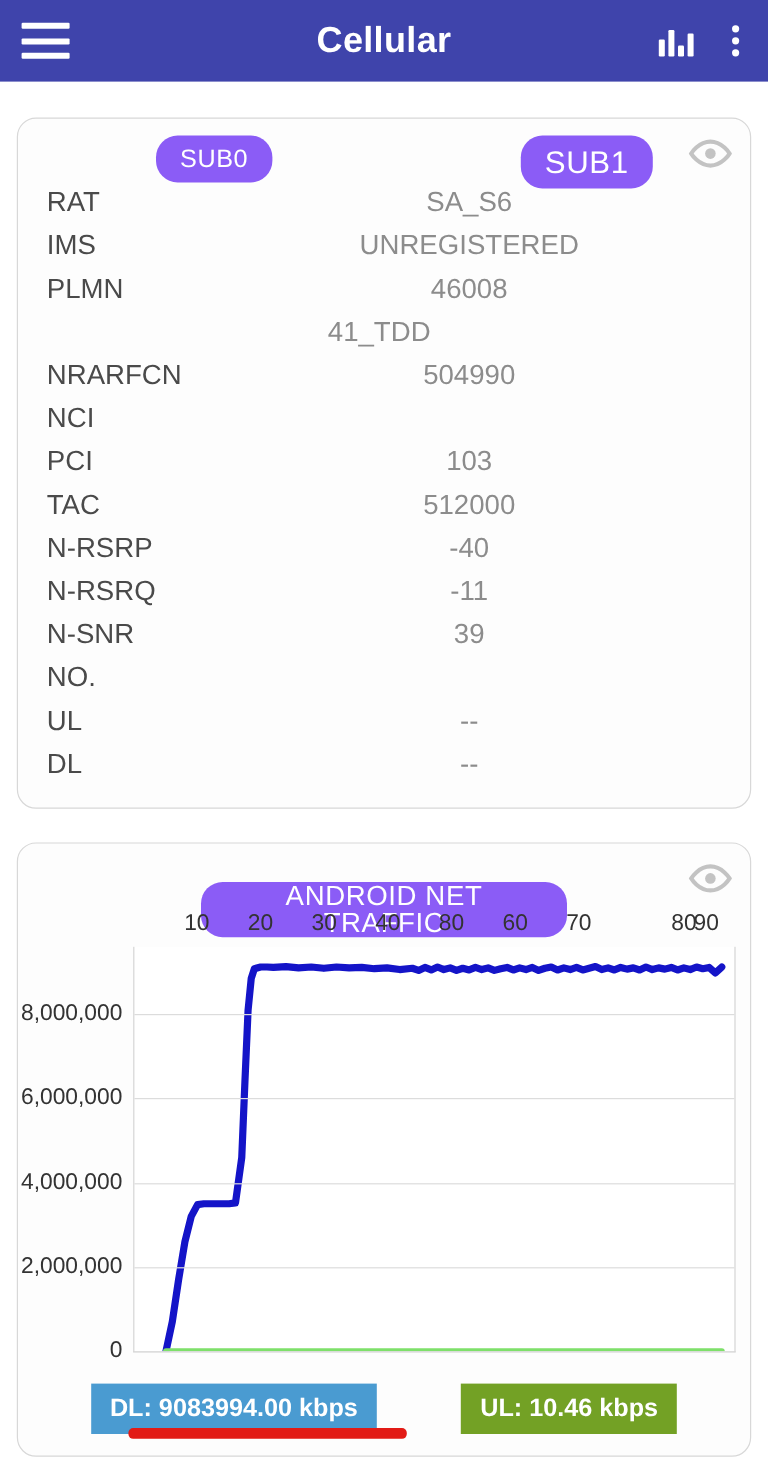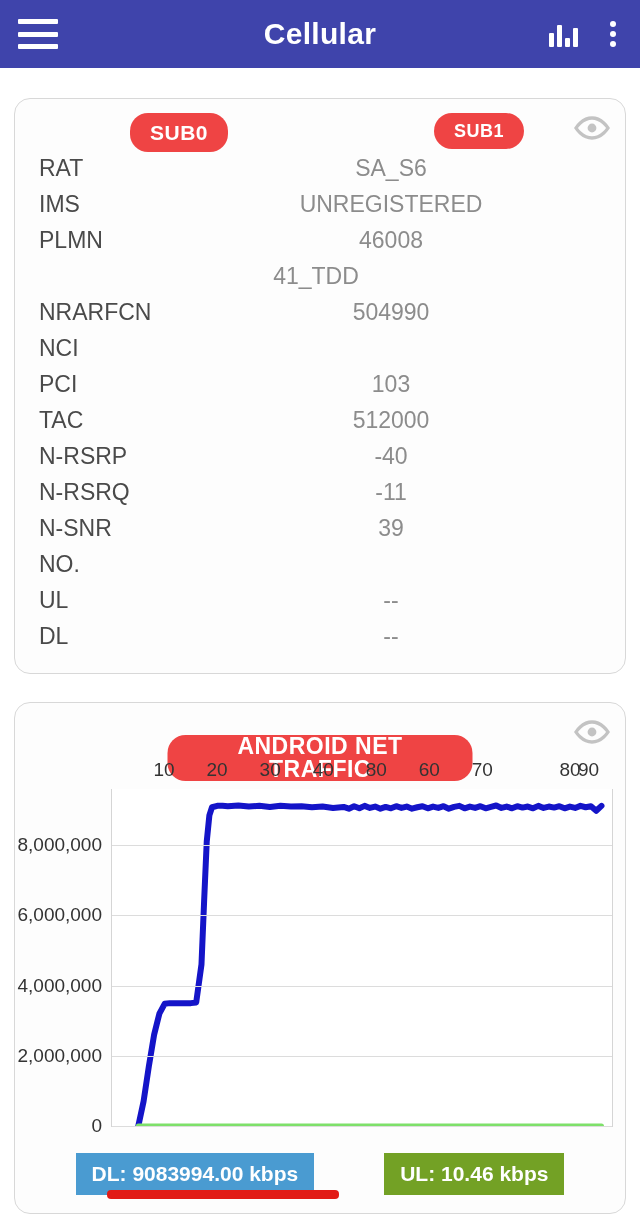--- a/index.html
+++ b/index.html
@@ -96,31 +96,31 @@
   }
   #info-card { top: 98px; height: 576px; }
   #chart-card { top: 702px; height: 512px; }
 
   .card-head {
     position: relative;
     height: 56px;
   }
   .pill {
     position: absolute;
-    background: #ef4444;
+    background: #8b5cf6;
     color: #ffffff;
-    font-weight: bold;
+    font-weight: normal;
     border-radius: 18px;
     text-align: center;
     line-height: 1;
     letter-spacing: 0.5px;
     cursor: pointer;
   }
   #sub0-pill { left: 115px; top: 14px; padding: 9px 20px; font-size: 21px; }
-  #sub1-pill { left: 419px; top: 14px; padding: 9px 20px; font-size: 18px; }
+  #sub1-pill { left: 419px; top: 14px; padding: 9px 20px; font-size: 26px; }
   #traffic-pill {
     left: 50%; transform: translateX(-50%);
     top: 32px; padding: 0 22px; font-size: 23px;
   }
   .eye-icon {
     position: absolute;
     right: 14px; top: 16px;
     width: 38px; height: 26px;
     cursor: pointer;
   }

